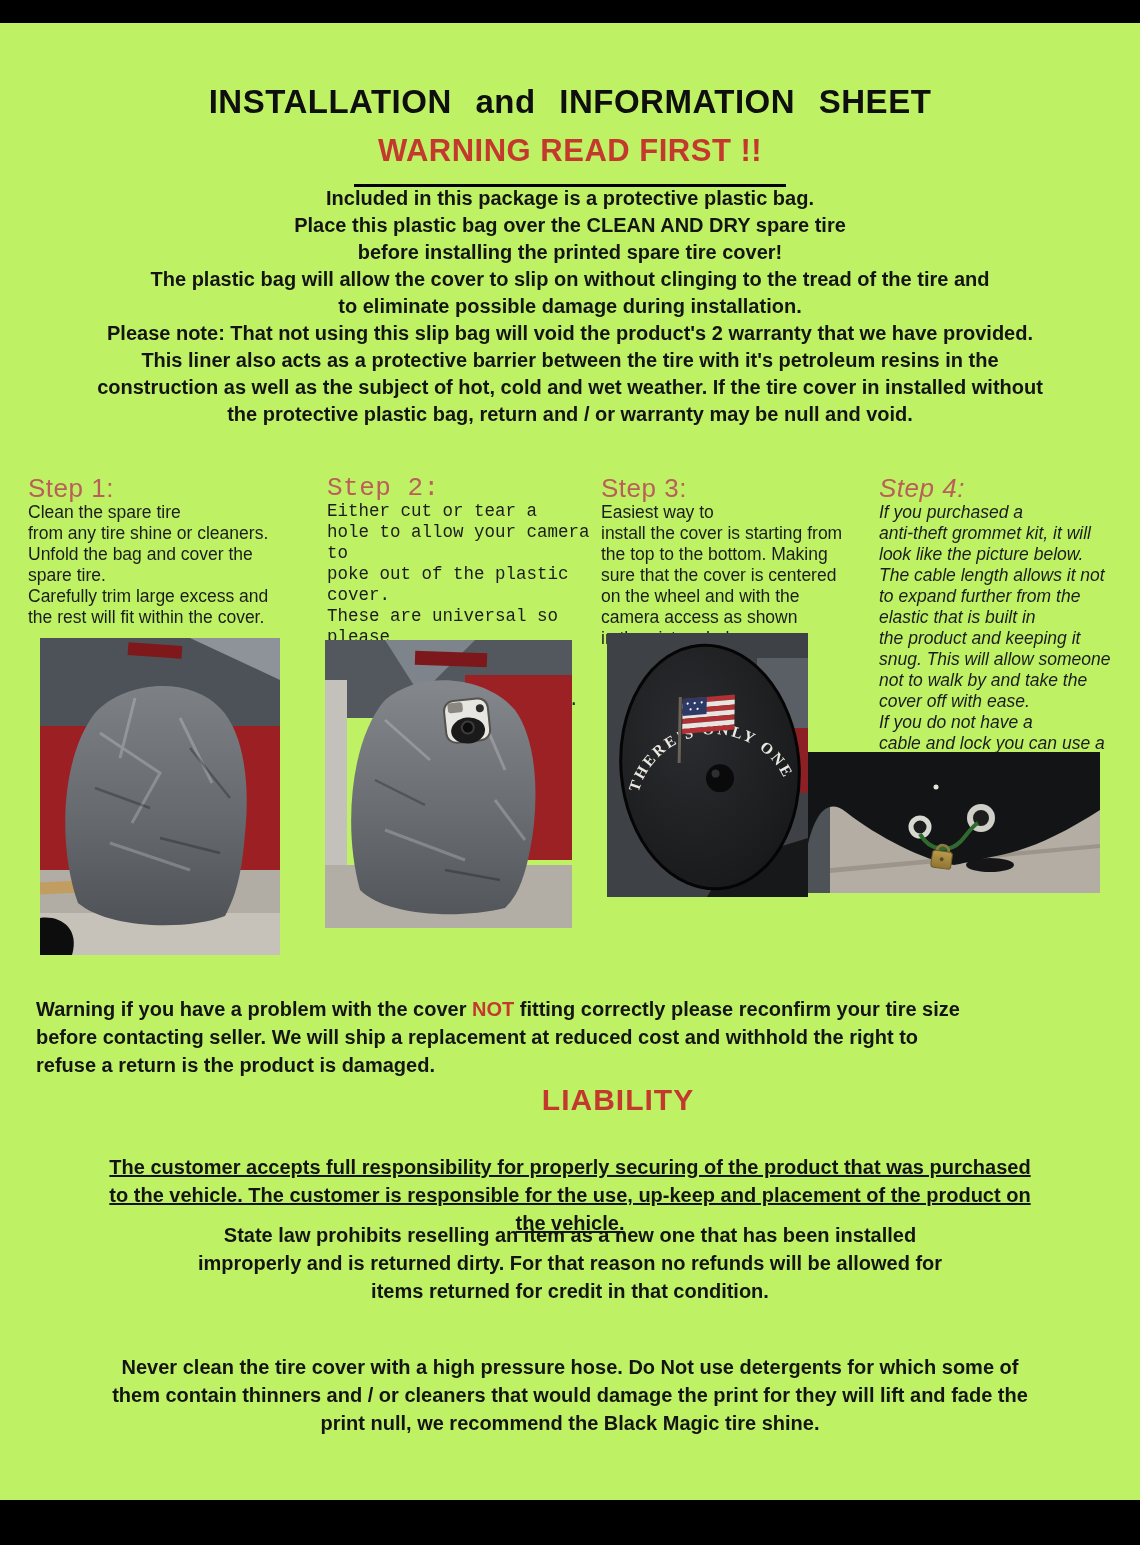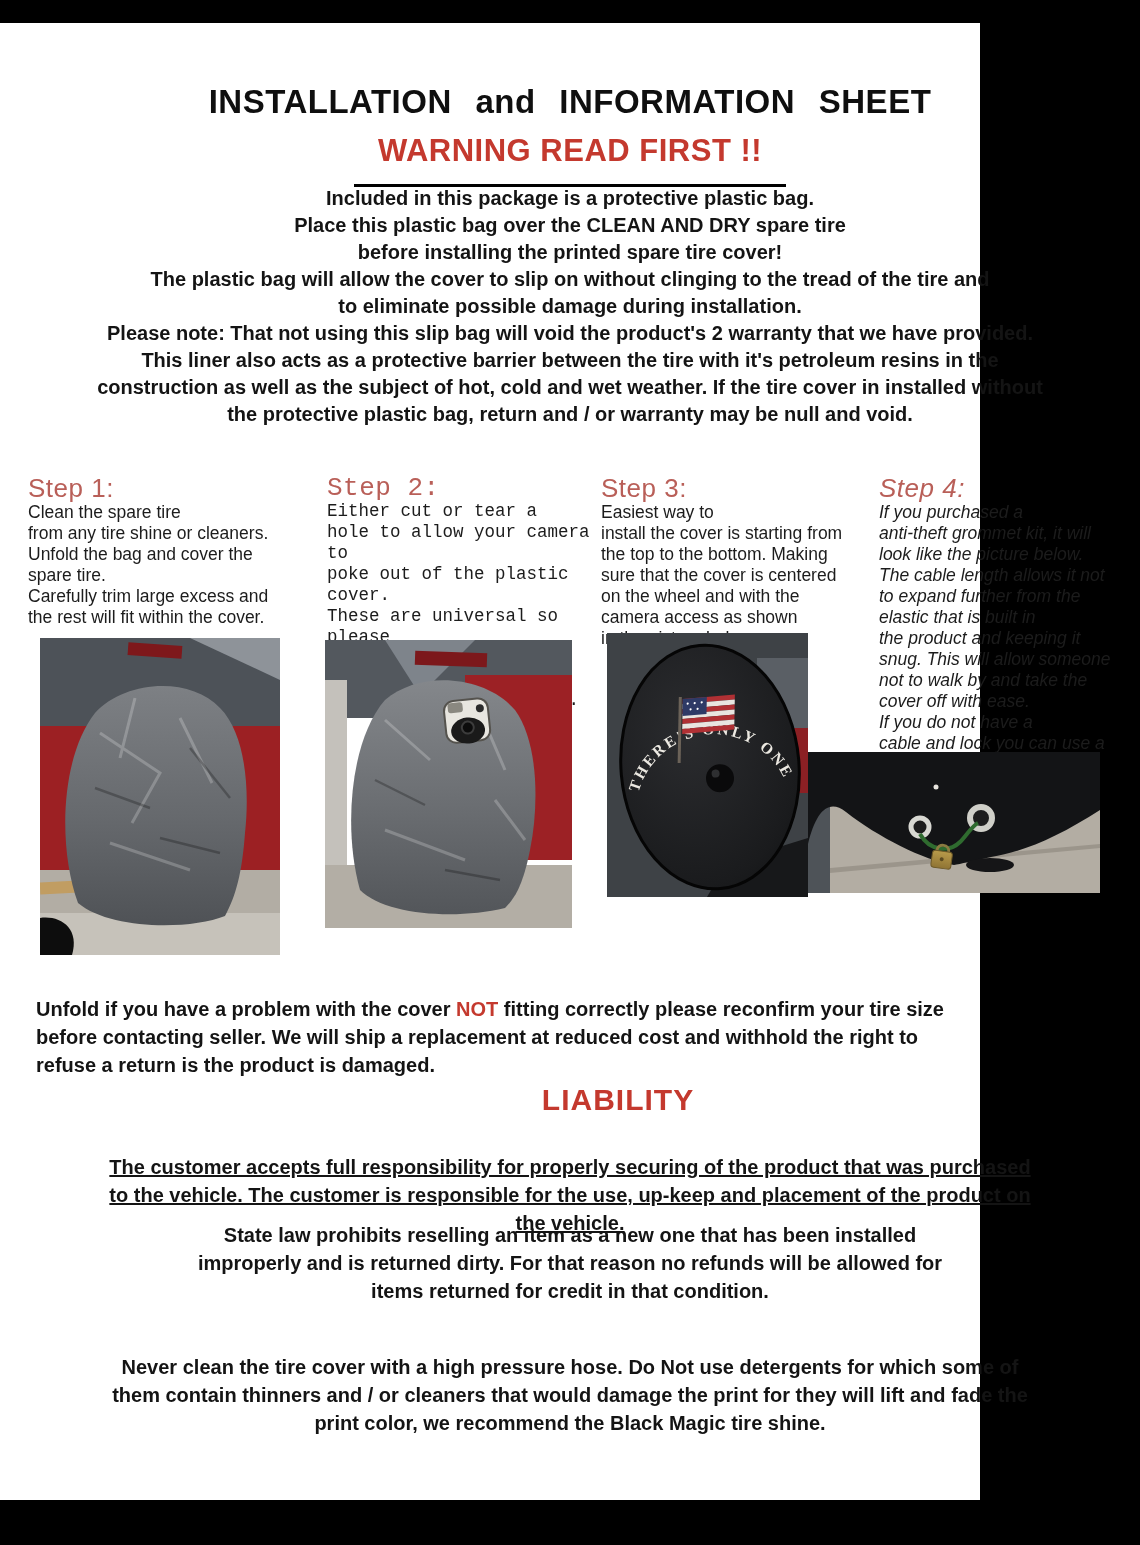--- a/index.html
+++ b/index.html
@@ -1,21 +1,21 @@
 <!DOCTYPE html>
 <html><head>
 <meta charset="utf-8">
 <style>
   html,body{margin:0;padding:0;}
   body{width:1140px;height:1545px;background:#000;font-family:"Liberation Sans",sans-serif;}
   .page{position:relative;width:1140px;height:1545px;background:#000;overflow:hidden;}
   .bar{position:absolute;left:0;width:1140px;background:#000;}
   .bar.top{top:0;height:23px;}
   .bar.bottom{top:1500px;height:45px;}
-  .sheet{position:absolute;top:23px;left:0;width:980px;height:1477px;background:#ffffff;color:#121212;}
+  .sheet{position:absolute;top:23px;left:0;width:1140px;height:1477px;background:#bef264;color:#121212;}
   .sheet *{margin:0;}
   .title{position:absolute;top:60px;left:0;width:1140px;text-align:center;
          font-size:33px;font-weight:bold;letter-spacing:.5px;word-spacing:14px;color:#0f0f0f;}
   .warn-title{position:absolute;top:110px;left:0;width:1140px;text-align:center;}
   .warn-title span{display:inline-block;font-size:31px;font-weight:bold;color:#c4392e;
          letter-spacing:.5px;padding:0 24px 15px 24px;border-bottom:3px solid #000000;}
   .intro{position:absolute;top:162px;left:0;width:1140px;text-align:center;
          font-size:20px;font-weight:bold;line-height:27px;white-space:pre-line;color:#141414;}
   .step{position:absolute;top:434px;white-space:pre-line;font-size:17.5px;line-height:21px;color:#1c1c1c;}
   .step .slabel{font-size:26px;color:#b95f58;letter-spacing:.5px;}
@@ -216,32 +216,32 @@
       <circle cx="112" cy="75" r="9" fill="#1d1d1d" stroke="#d8d8d2" stroke-width="5"></circle>
       <circle cx="173" cy="66" r="11" fill="#1d1d1d" stroke="#cfcfc8" stroke-width="6"></circle>
       <path d="M 112 82 C 122 100 142 100 152 90 C 158 84 164 74 170 71" stroke="#2f6b2f" stroke-width="4" fill="none"></path>
       <g transform="translate(126,90) rotate(8)">
         <path d="M 4 8 C 4 0 16 0 16 8" stroke="#8a7a40" stroke-width="3" fill="none"></path>
         <rect x="0" y="8" width="20" height="17" rx="3" fill="url(#lock4)" stroke="#6e5a28" stroke-width="1"></rect>
         <circle cx="10" cy="16" r="2" fill="#5c4a20"></circle>
       </g>
     </svg>
 
-    <p class="fitwarn"><span>Unfold if you have a problem with the cover  </span><span class="red">NOT</span><span> fitting correctly please reconfirm your tire size
+    <p class="fitwarn"><span>Warning if you have a problem with the cover  </span><span class="red">NOT</span><span> fitting correctly please reconfirm your tire size
 before contacting seller. We will ship a replacement at reduced cost and withhold the right to
 refuse a return is the product is damaged.</span></p>
 
     <h2 class="redhead h-liab">LIABILITY</h2>
     <p class="cpara p-liab">The customer accepts full responsibility for properly securing of the product that was purchased
 to the vehicle.  The customer is responsible for the use, up-keep and placement of the product on
 the vehicle.</p>
     <p class="cpara p-resale">State law prohibits reselling an item as a new one that has been installed
 improperly and is returned dirty. For that reason no refunds will be allowed for
 items returned for credit in that condition.</p>
 
     <p class="cpara p-maint">Never clean the tire cover with a high pressure hose.  Do Not  use detergents for which some of
 them contain thinners and / or cleaners that would damage the print for they will lift and fade the
-print color, we recommend the Black Magic tire shine.</p>
+print null, we recommend the Black Magic tire shine.</p>
 
   </div>
 
   <div class="bar bottom"></div>
 </div>
 
 </body></html>

